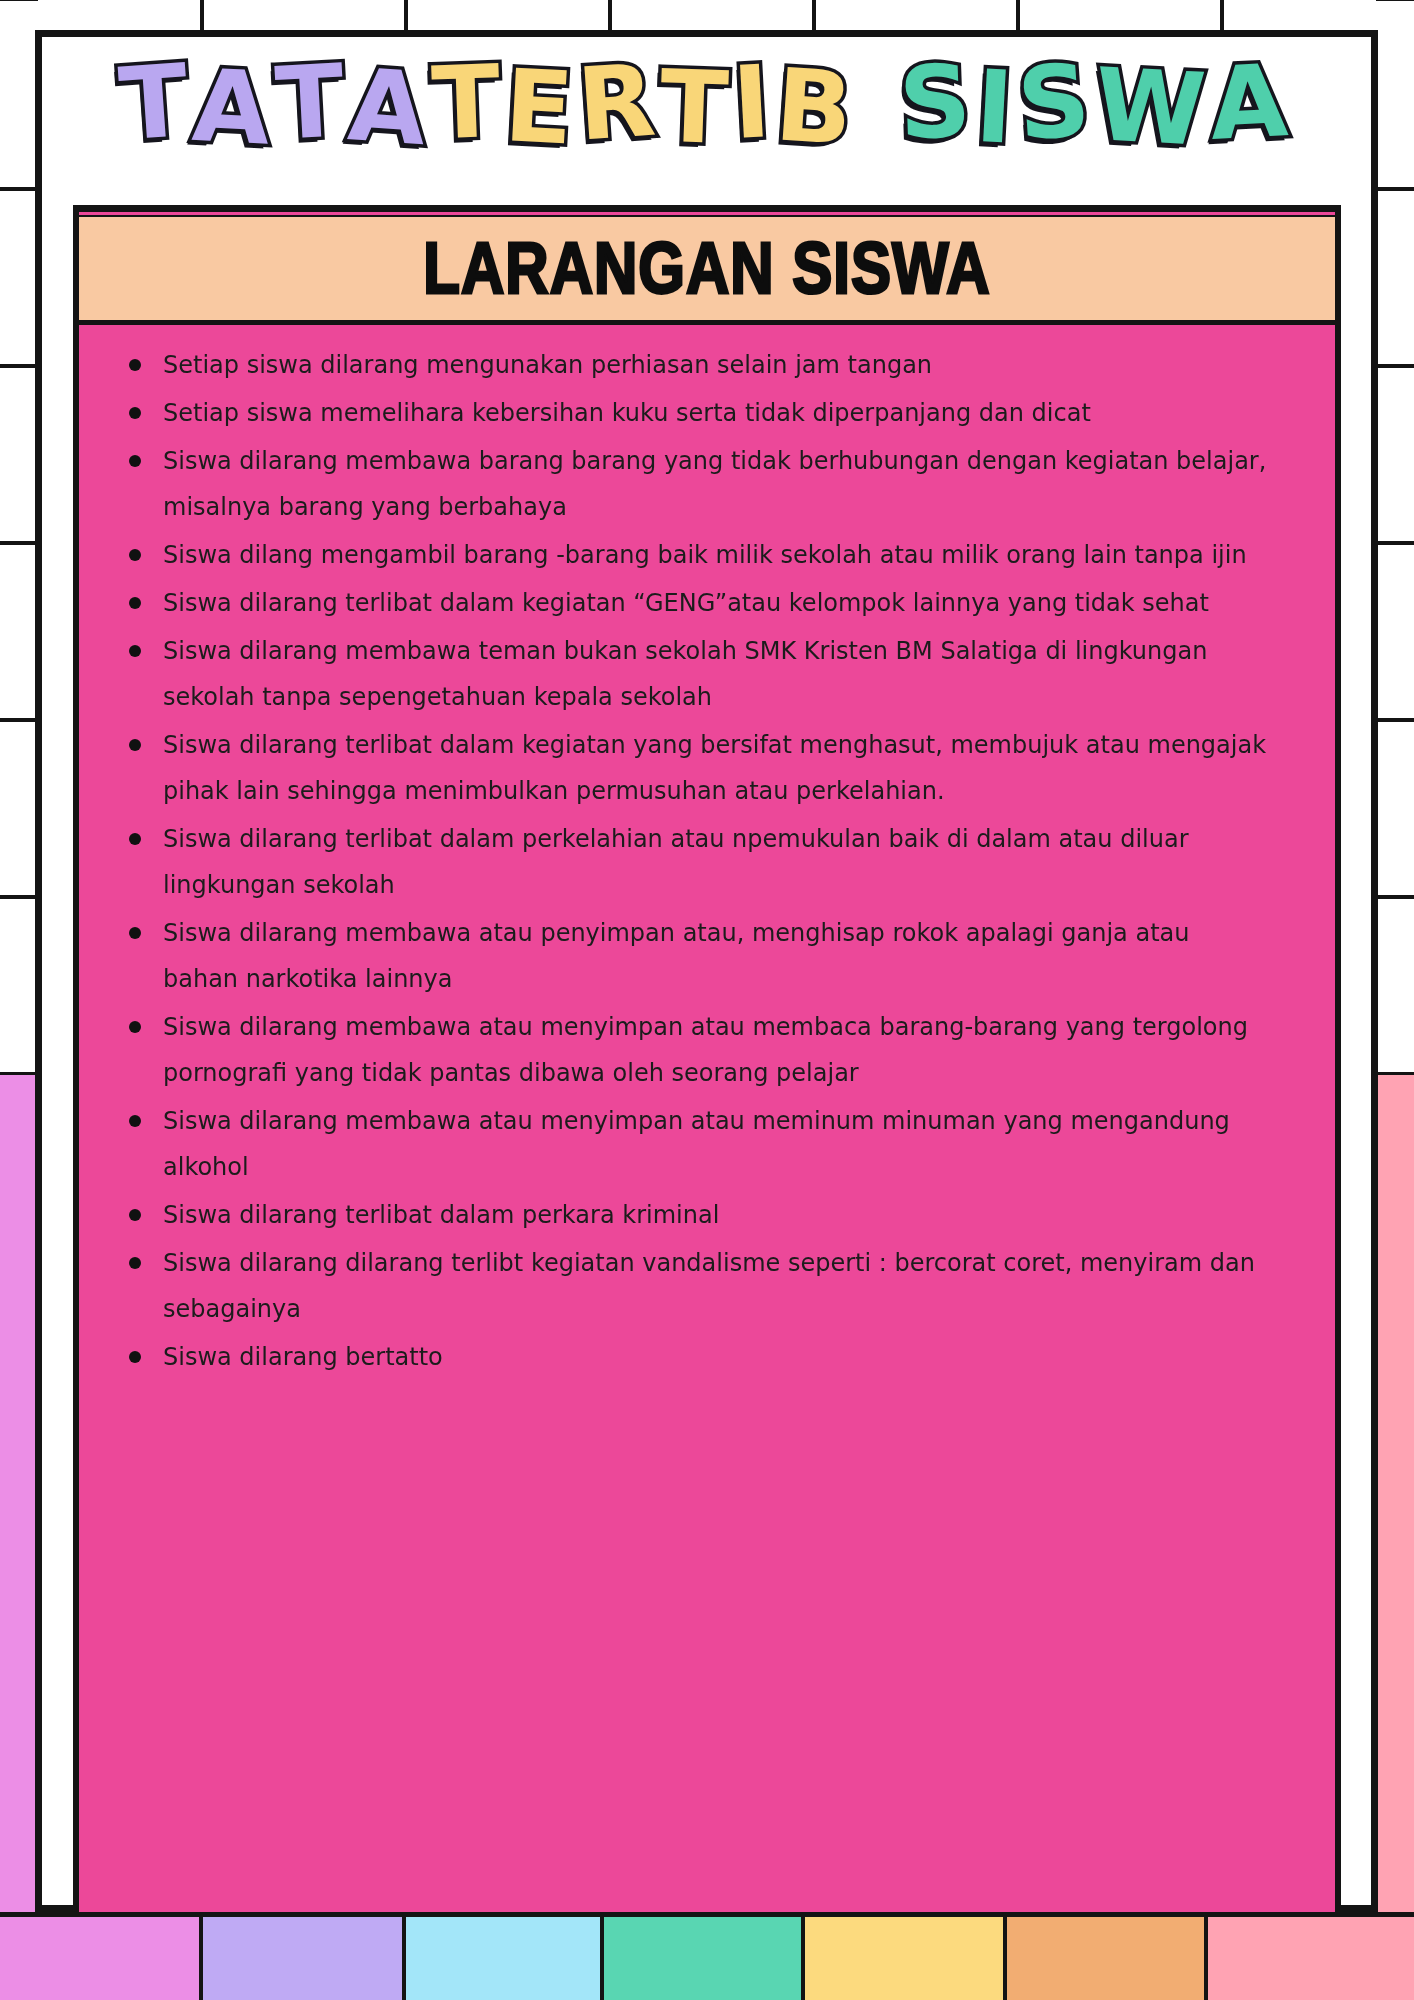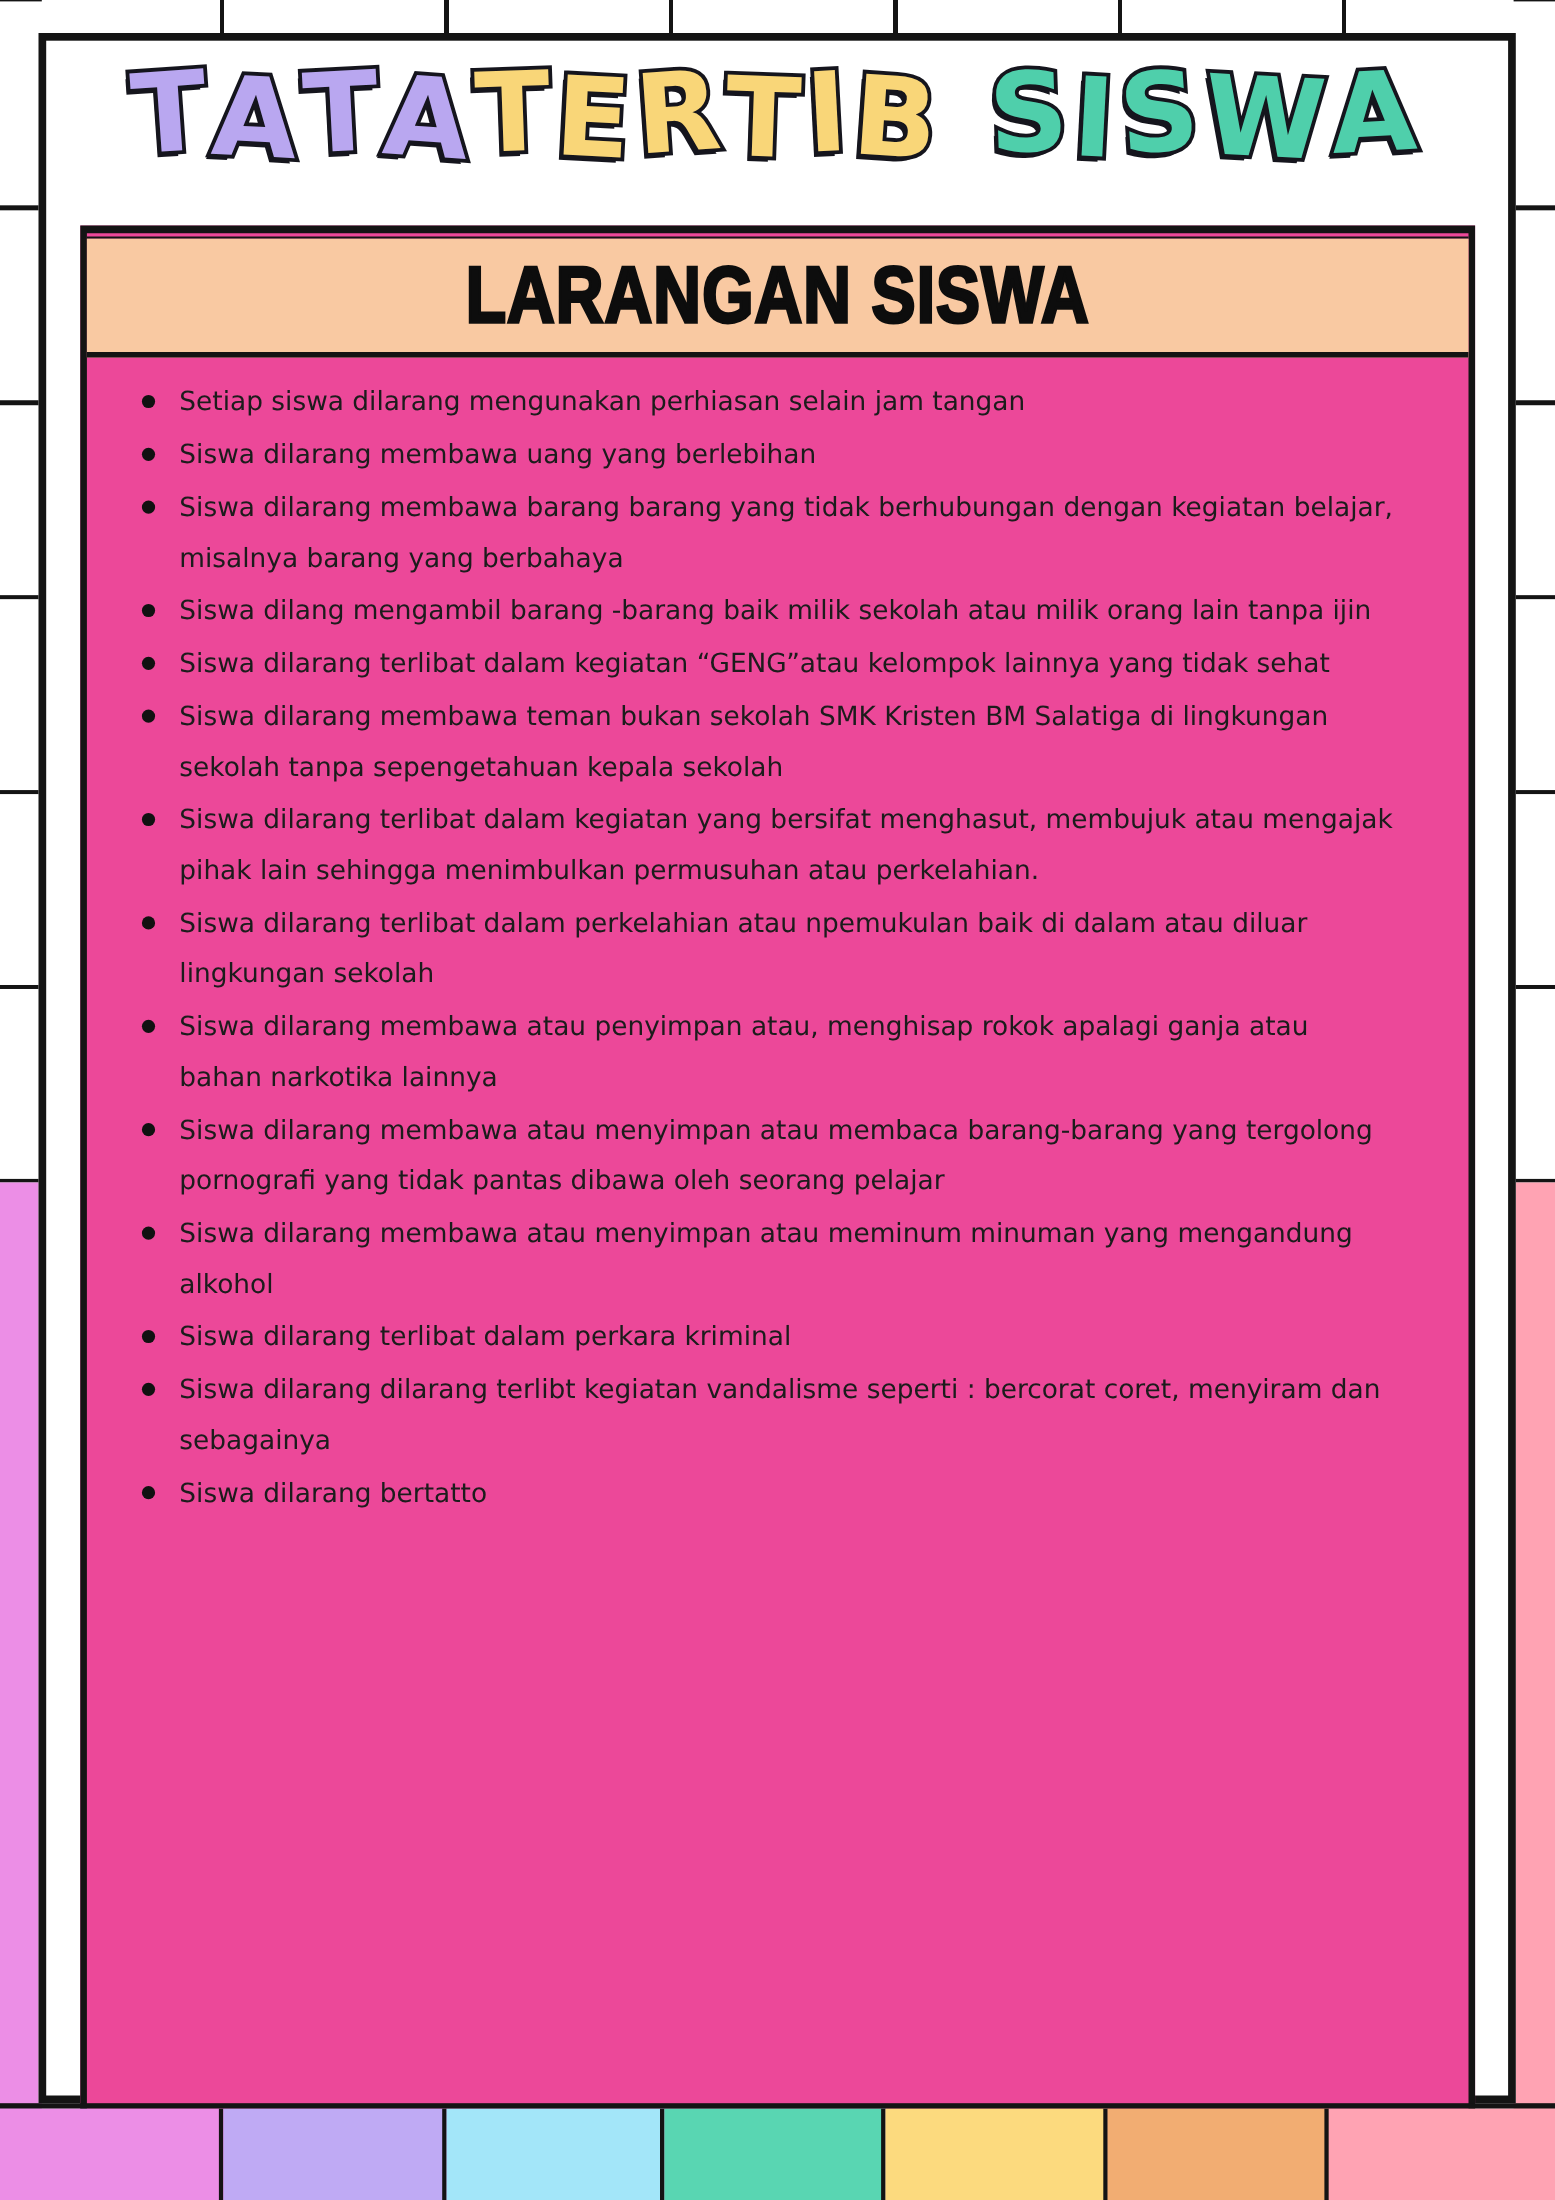--- a/index.html
+++ b/index.html
@@ -86,21 +86,21 @@
 
     <div class="content-box">
       <div class="rule-line"></div>
 
       <div class="section-header" id="section-header" style="background: rgb(249, 201, 162);">
         <h1>LARANGAN SISWA</h1>
       </div>
 
       <ul class="rules" id="rules-list">
           <li>Setiap siswa dilarang mengunakan perhiasan selain jam tangan</li>
-          <li>Siswa dilarang membawa uang yang berlebihan</li>
+          <li>Setiap siswa memelihara kebersihan kuku serta tidak diperpanjang dan dicat</li>
           <li>Siswa dilarang membawa barang barang yang tidak berhubungan dengan kegiatan belajar, misalnya barang yang berbahaya</li>
           <li>Siswa dilang mengambil barang -barang baik milik sekolah atau milik orang lain tanpa ijin</li>
           <li>Siswa dilarang terlibat dalam kegiatan “GENG”atau kelompok lainnya yang tidak sehat</li>
           <li>Siswa dilarang membawa teman bukan sekolah SMK Kristen BM Salatiga di lingkungan sekolah tanpa sepengetahuan kepala sekolah</li>
           <li>Siswa dilarang terlibat dalam kegiatan yang bersifat menghasut, membujuk atau mengajak pihak lain sehingga menimbulkan permusuhan atau perkelahian.</li>
           <li>Siswa dilarang terlibat dalam perkelahian atau npemukulan baik di dalam atau diluar lingkungan sekolah</li>
           <li>Siswa dilarang membawa atau penyimpan atau, menghisap rokok apalagi ganja atau bahan narkotika lainnya</li>
           <li>Siswa dilarang membawa atau menyimpan atau membaca barang-barang yang tergolong pornografi yang tidak pantas dibawa oleh seorang pelajar</li>
           <li>Siswa dilarang membawa atau menyimpan atau meminum minuman yang mengandung alkohol</li>
           <li>Siswa dilarang terlibat dalam perkara kriminal</li>

